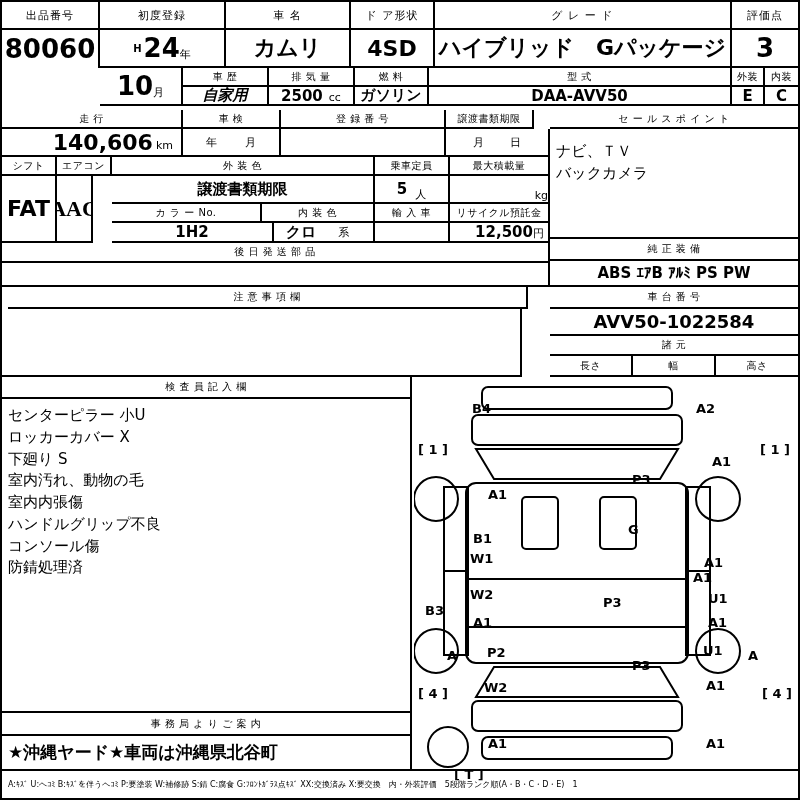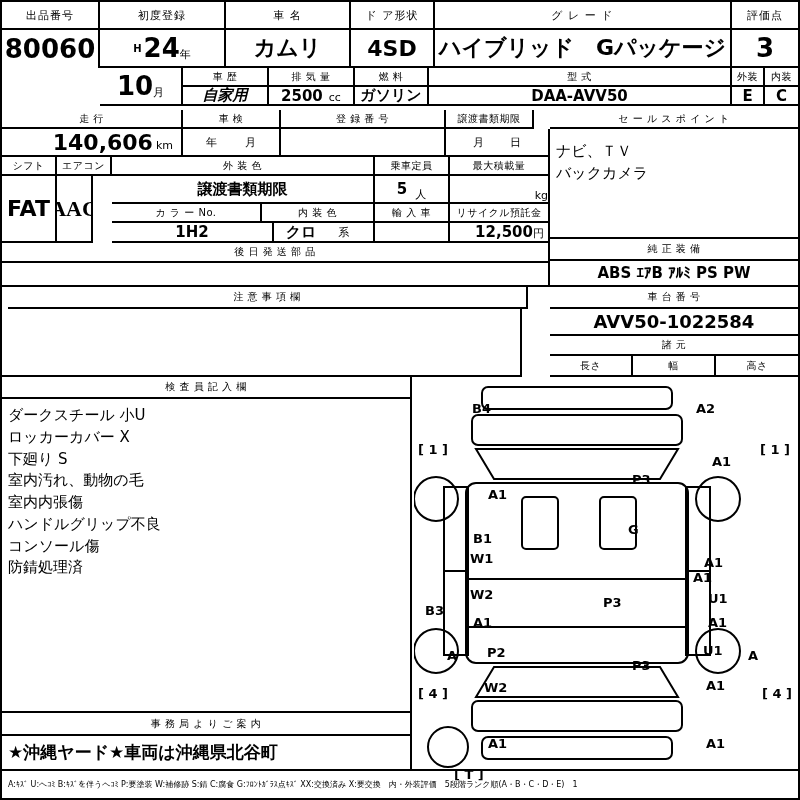--- a/index.html
+++ b/index.html
@@ -254,21 +254,21 @@
     <span class="lbl-s">幅</span>
   </div>
   <div class="cell bb" style="left:714px;top:354px;width:82px;height:21px;">
     <span class="lbl-s">高さ</span>
   </div>
 
   <div class="cell br bb" style="left:0;top:375px;width:410px;height:22px;">
     <span class="lbl-s">検 査 員 記 入 欄</span>
   </div>
   <div class="cell br bb left col" style="left:0;top:397px;width:410px;height:314px;align-items:flex-start;justify-content:flex-start;padding-top:6px;">
-    <div class="notes">ダークスチール 小U</div>
+    <div class="notes">センターピラー 小U</div>
     <div class="notes">ロッカーカバー X</div>
     <div class="notes">下廻り S</div>
     <div class="notes">室内汚れ、動物の毛</div>
     <div class="notes">室内内張傷</div>
     <div class="notes">ハンドルグリップ不良</div>
     <div class="notes">コンソール傷</div>
     <div class="notes">防錆処理済</div>
   </div>
 
   <div class="cell br bb" style="left:0;top:711px;width:410px;height:23px;">

